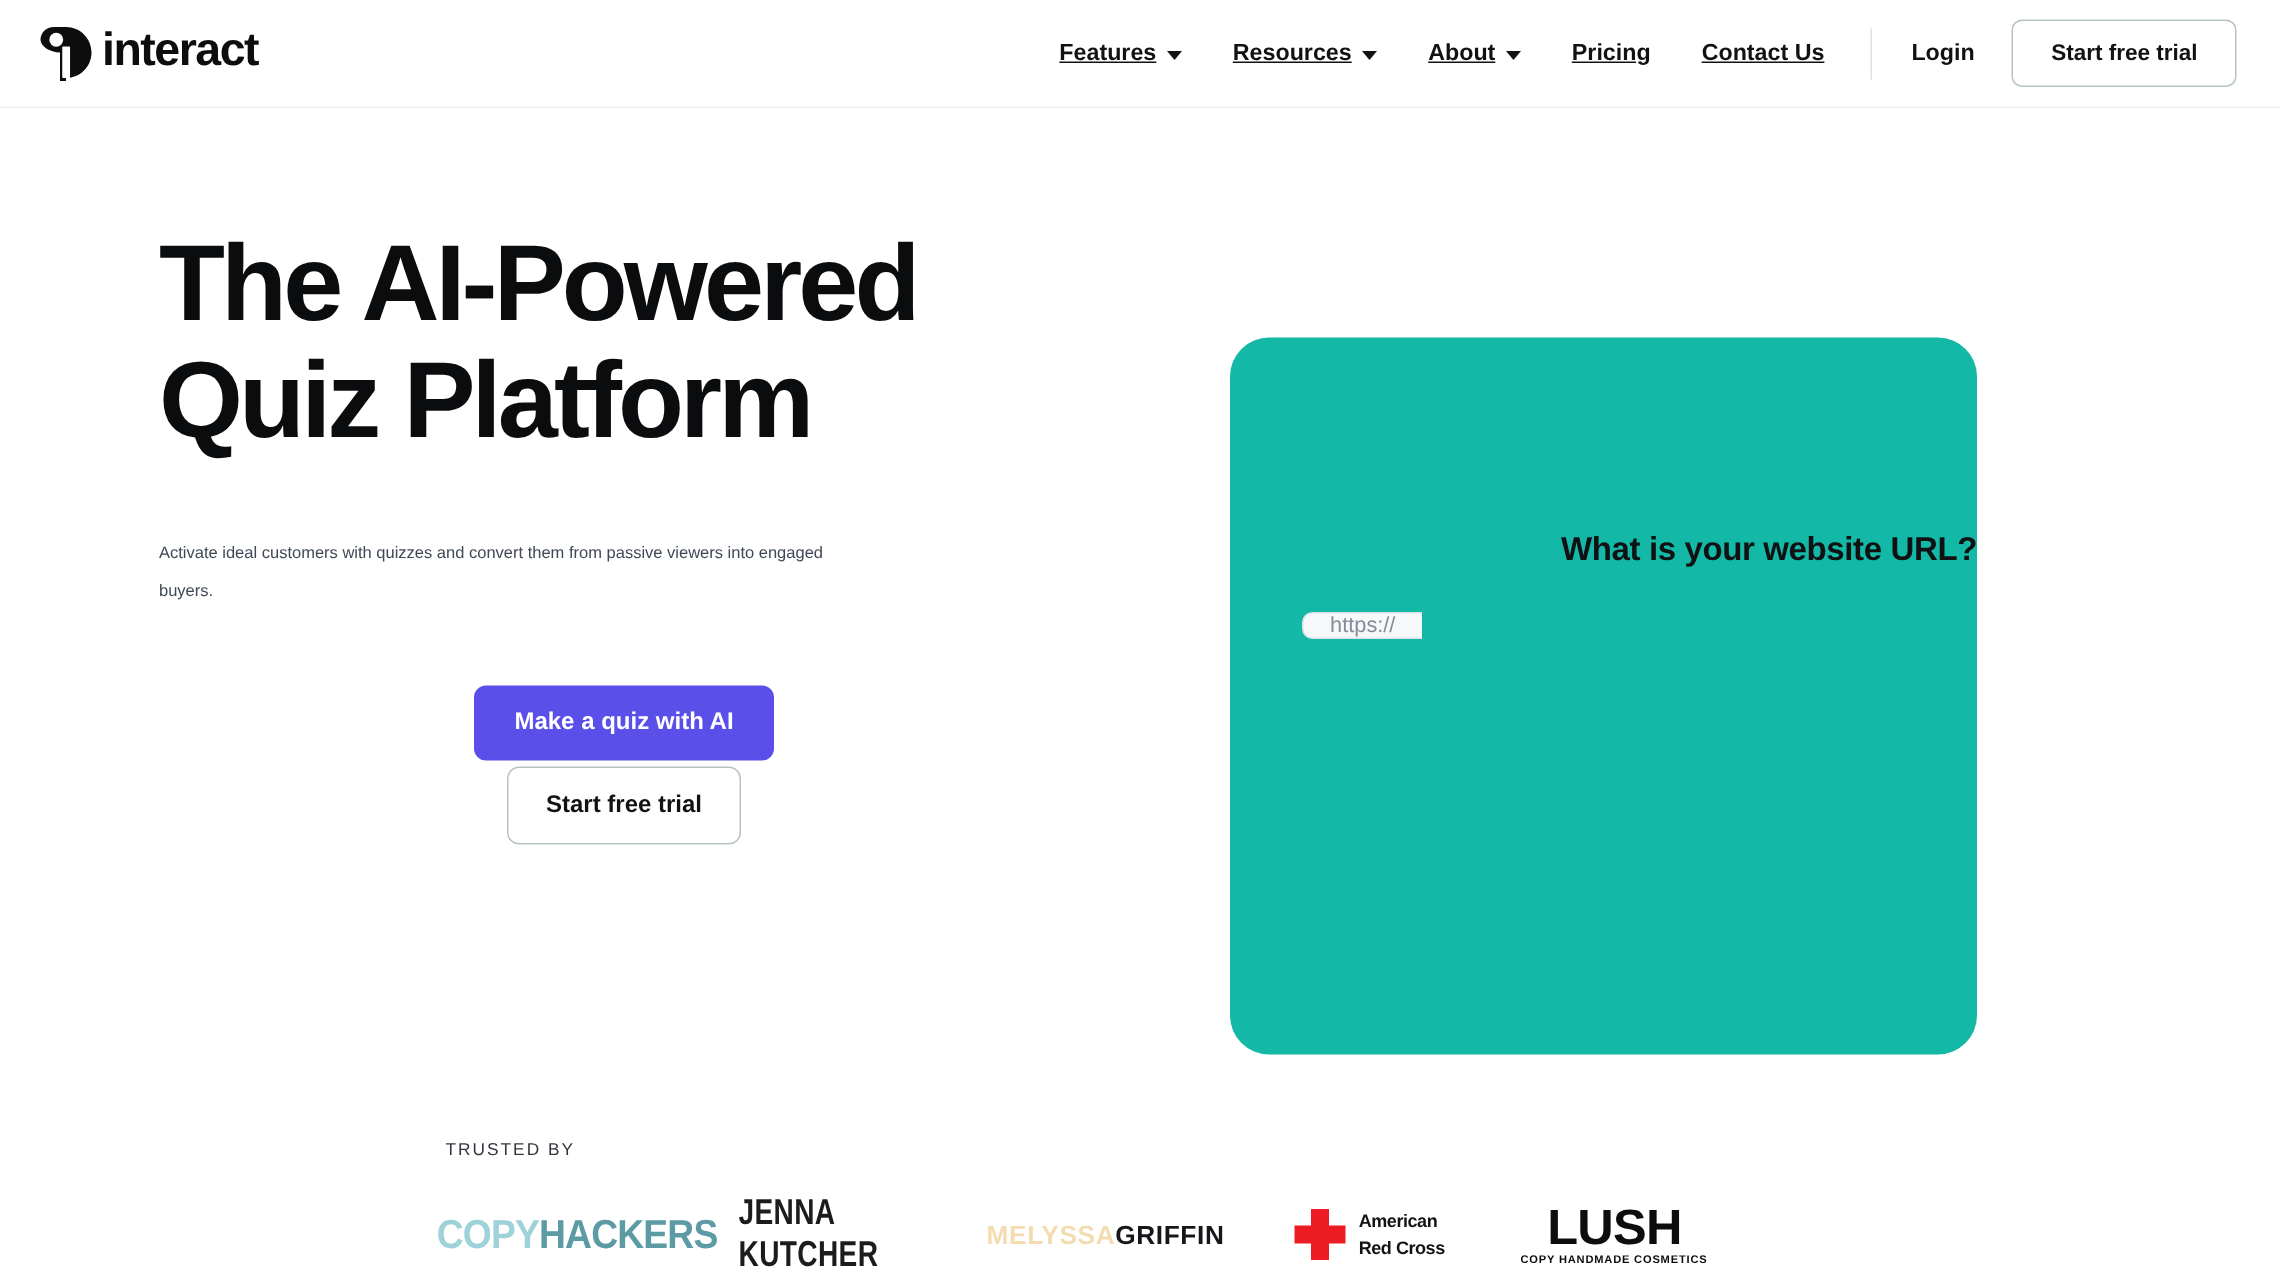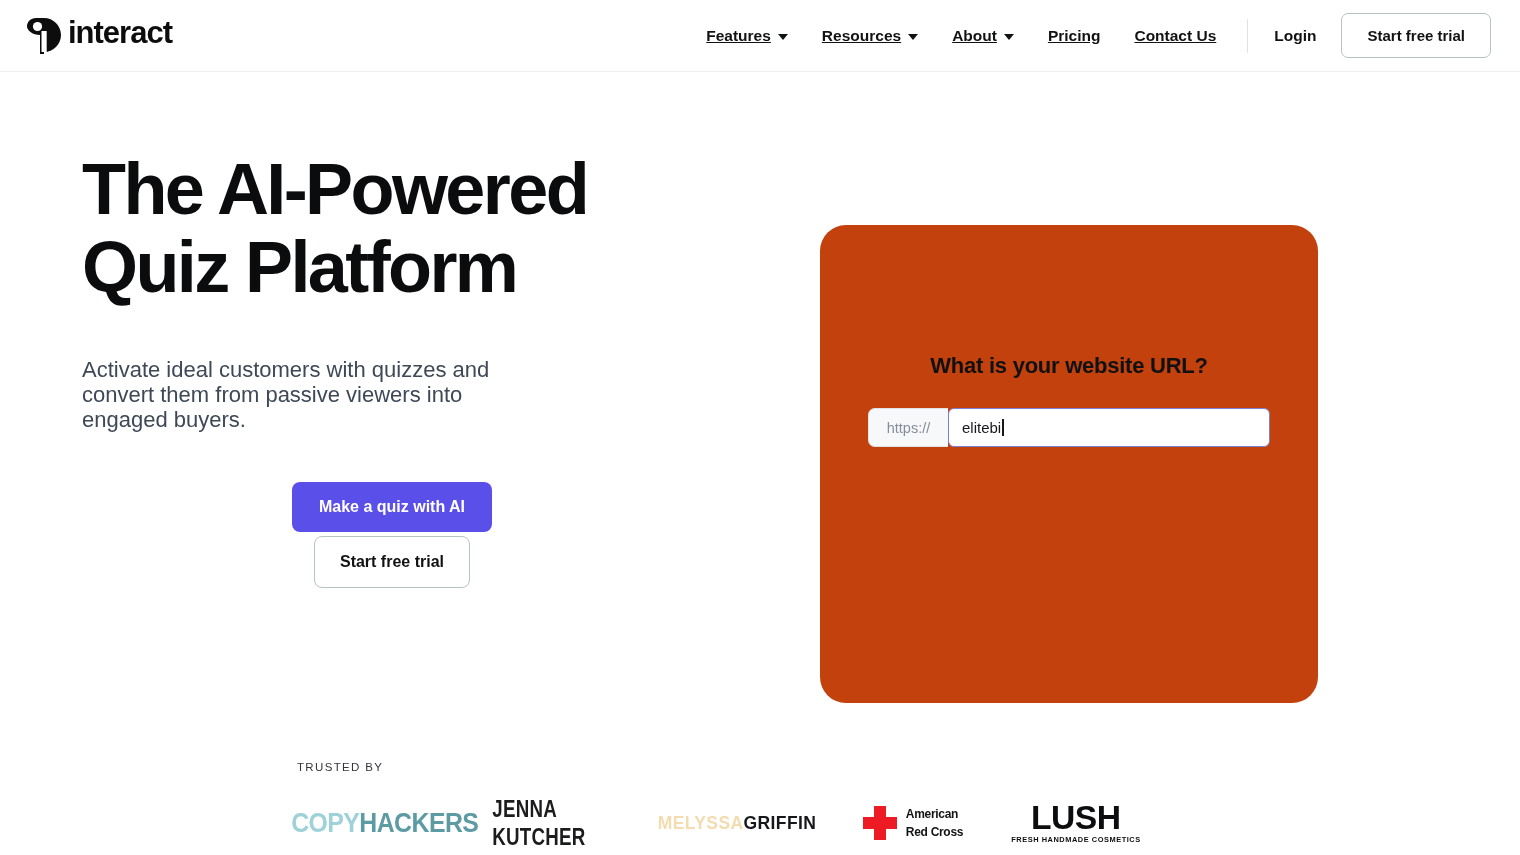--- a/index.html
+++ b/index.html
@@ -88,35 +88,35 @@
     color: #111214;
     padding: 13px 25px;
     cursor: pointer;
     font-family: "Liberation Sans", sans-serif;
     white-space: nowrap;
   }
 
   
   .hero {
     display: flex;
-    padding-left: 82px;
+    padding-left: 106px;
     padding-top: 78px;
     position: relative;
   }
   .hero-left { width: 620px; flex: none; }
   .headline {
     font-size: 72px;
     line-height: 78px;
     font-weight: 700;
     letter-spacing: -2.6px;
     color: #0b0c0e;
   }
   .subhead {
     margin-top: 51px;
-    font-size: 22px;
+    font-size: 11px;
     line-height: 25px;
     color: #3f4856;
     max-width: 452px;
   }
   .cta-row {
     margin-top: 50px;
     display: flex;
     align-items: center;
     gap: 4px;
     flex-direction: column;
@@ -146,24 +146,24 @@
 
   
   .hero-right {
     position: absolute;
     left: 820px;
     top: 153px;
   }
   .url-card {
     width: 498px;
     height: 478px;
-    background: #c2410c;
+    background: #14b8a6;
     border-radius: 26px;
     padding-top: 128px;
-    text-align: center;
+    text-align: right;
   }
   .card-question {
     font-size: 22px;
     font-weight: 700;
     color: #101113;
     letter-spacing: -0.25px;
   }
   .url-row {
     margin: 29px auto 0;
     display: flex;
@@ -344,24 +344,20 @@
       <button class="btn-secondary">Start free trial</button>
     </div>
   </div>
 
   <div class="hero-right">
     <div class="url-card">
       <div class="card-question">What is your website URL?</div>
 
       <div class="url-row">
         <div class="url-prefix">https://</div>
-        <div class="url-input-wrap">
-          <span class="url-text">elitebi</span>
-            <span class="caret-bar"></span>
-        </div>
       </div>
     </div>
   </div>
 </div>
 
 <div class="trusted">
   <div class="trusted-label">TRUSTED BY</div>
 
   <div class="logo-row">
 
@@ -384,18 +380,18 @@
           <span>American</span><br>
           <span>Red Cross</span>
         </div>
       </div>
     </div>
 
 
     <div class="logo-cell" style="width:150px">
       <div class="lush-wrap">
         <div class="lush">LUSH</div>
-        <div class="lush-sub">FRESH HANDMADE COSMETICS</div>
+        <div class="lush-sub">COPY HANDMADE COSMETICS</div>
       </div>
     </div>
 
   </div>
 </div>
 
 </body></html>

